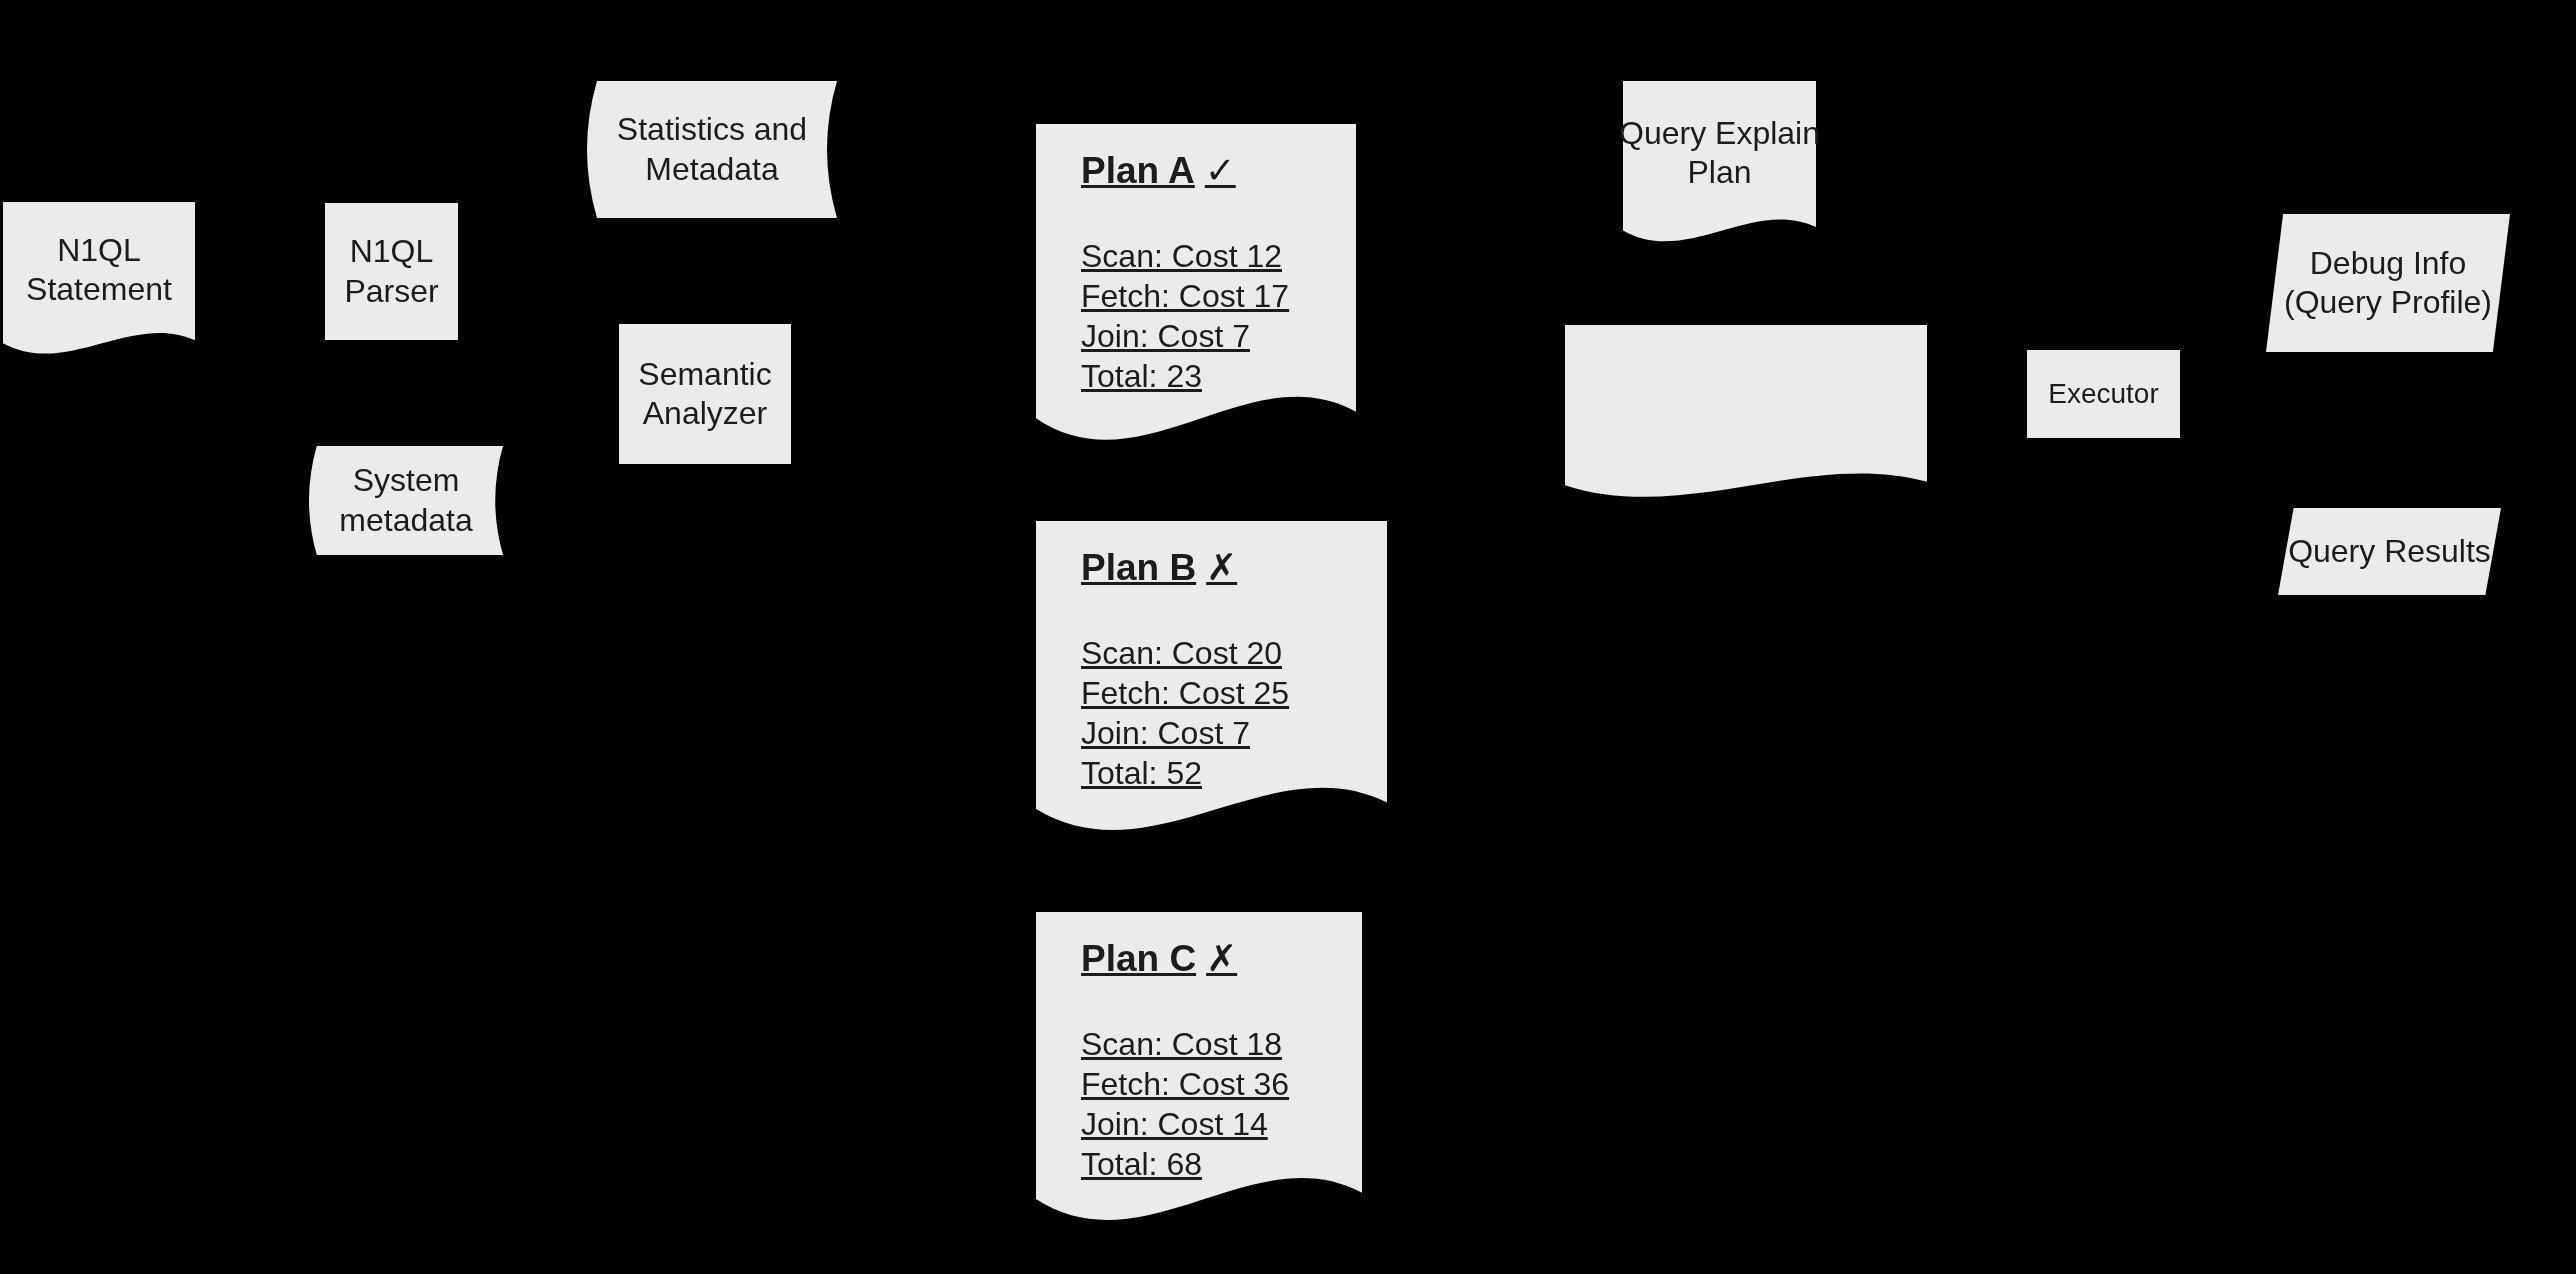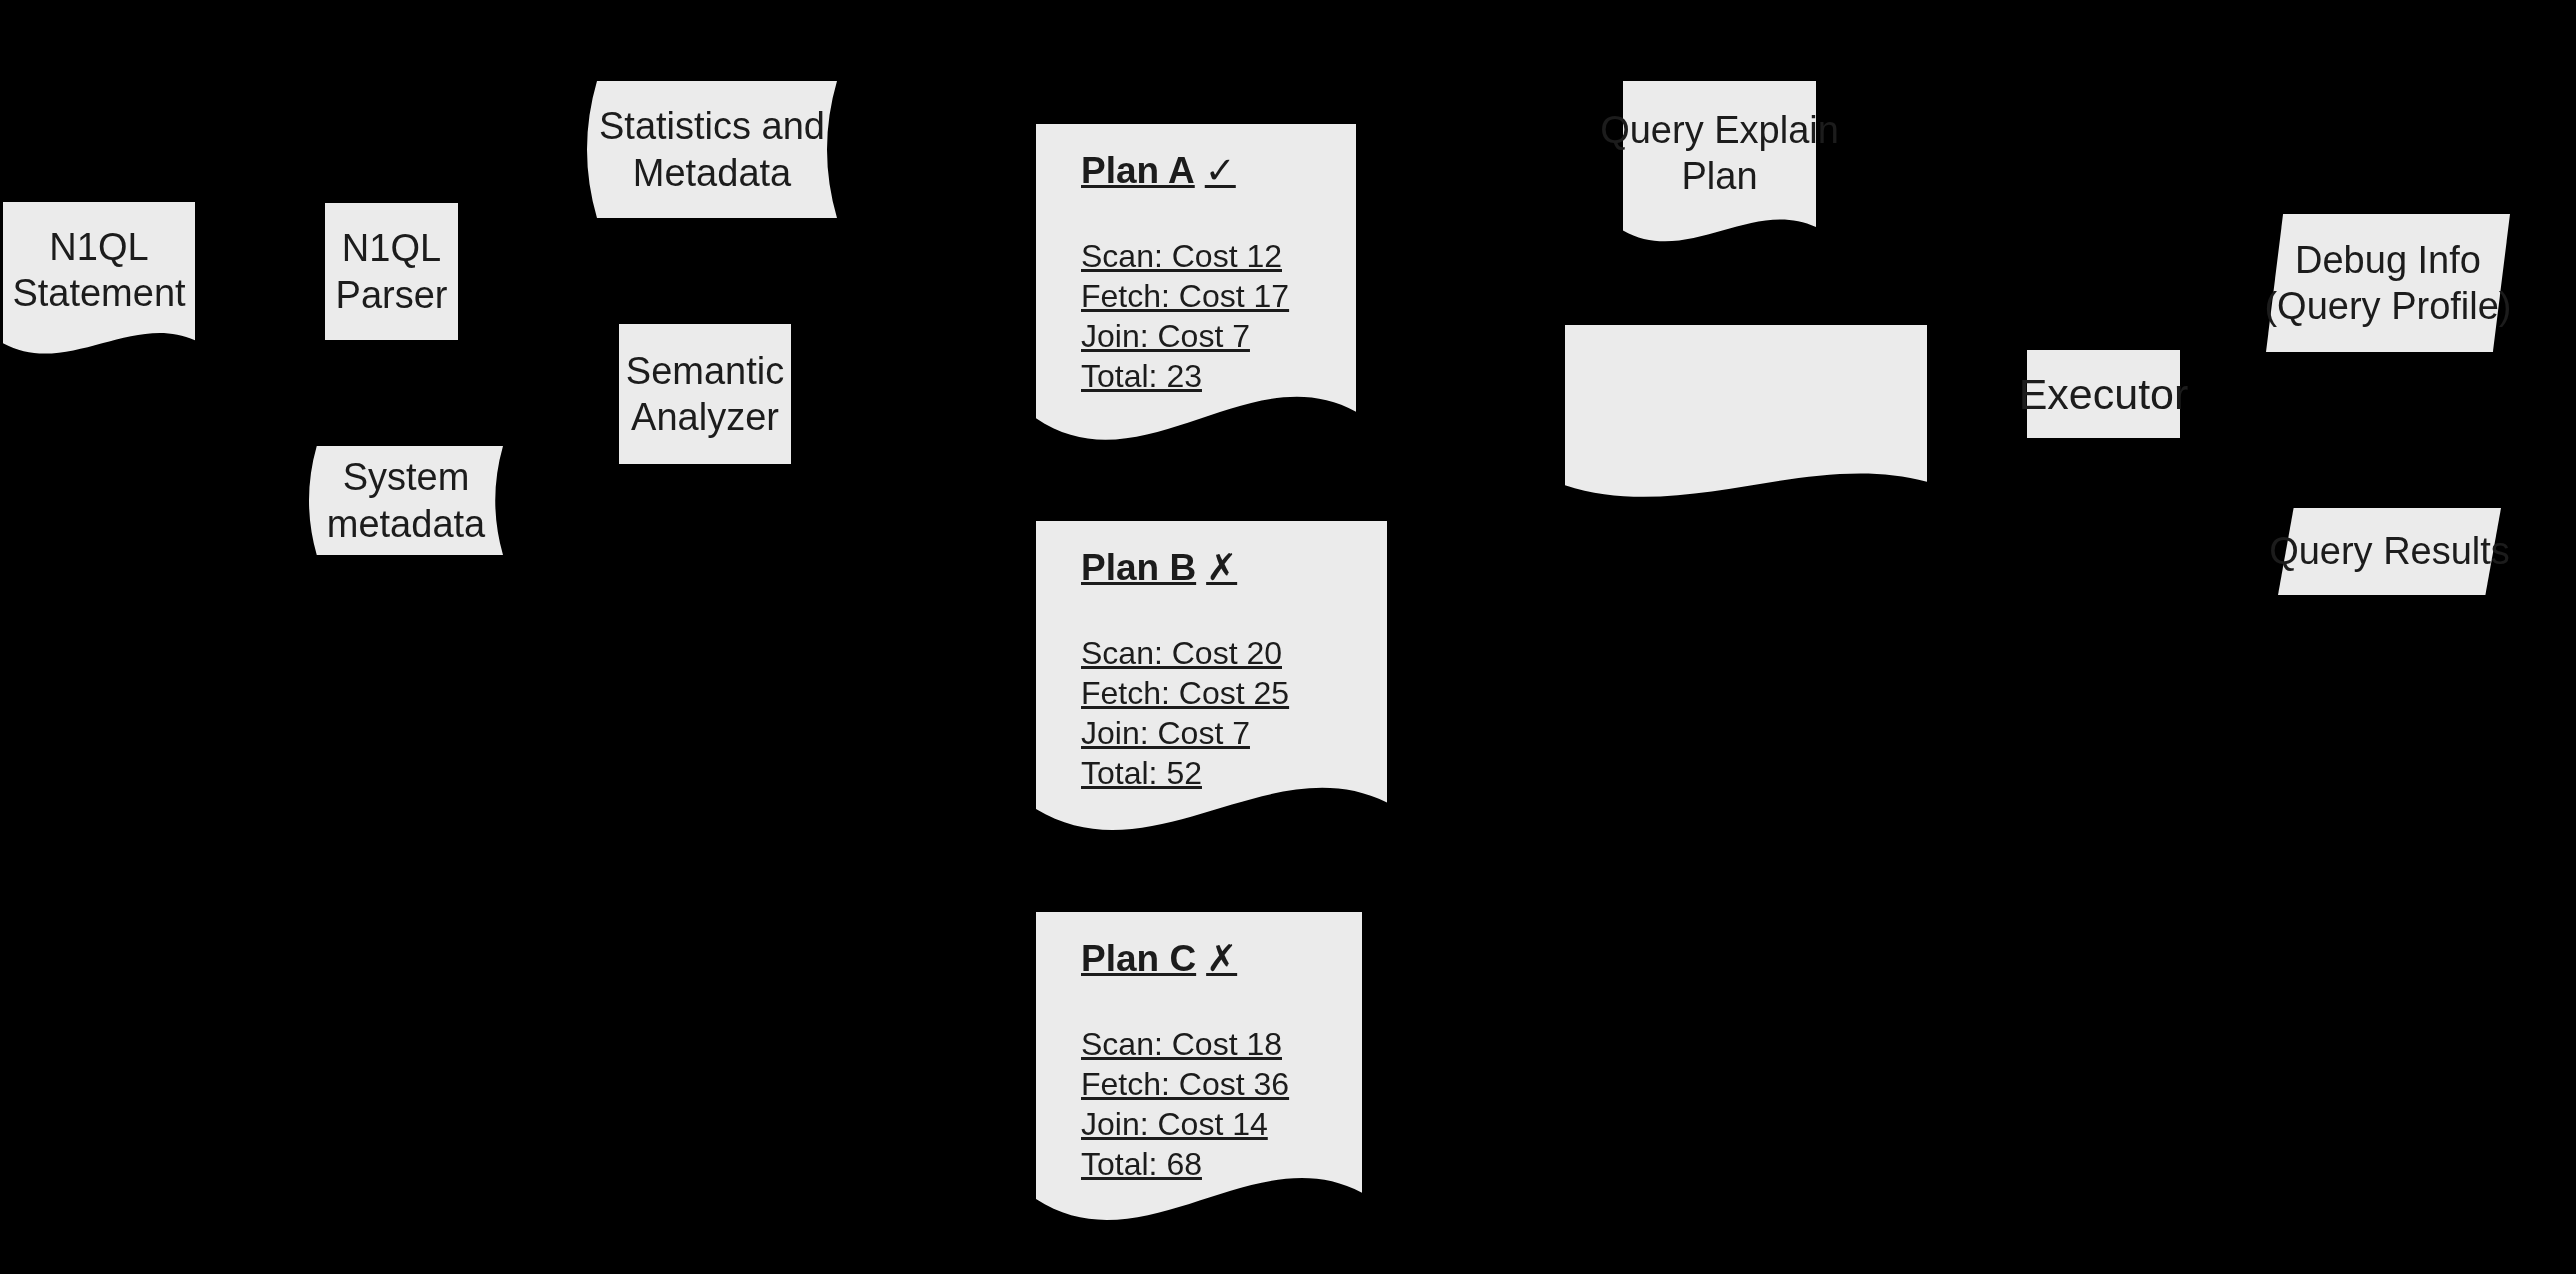--- a/index.html
+++ b/index.html
@@ -12,21 +12,21 @@
   .node { position:absolute; }
   .node svg.shape {
     position:absolute; inset:0; width:100%; height:100%;
     overflow:visible; display:block;
   }
   .node svg.shape path { fill:var(--shape-fill,#ebebeb); }
   .node.rect { background:var(--shape-fill,#ebebeb); }
   .label {
     position:absolute; inset:0;
     display:flex; flex-direction:column; align-items:center; justify-content:center;
-    text-align:center; font-size:38px; line-height:1.22;
+    text-align:center; font-size:32px; line-height:1.22;
   }
   .label span { display:block; white-space:nowrap; }
   .doc .label { bottom:13%; }
   .plan-content { position:absolute; left:45px; top:22px; right:8px;text-decoration:underline; }
   .plan-title { font-size:37px; font-weight:bold; line-height:50px; white-space:nowrap; }
   .plan-title .mark { font-weight:normal; margin-left:10px; }
   .plan-lines { margin-top:40px; font-size:32px; line-height:40px; }
   .plan-lines div { white-space:nowrap; }
 </style>
 </head>
@@ -131,21 +131,21 @@
   </div>
 </div>
 
 <div class="node doc" style="left:1565px; top:325px; width:362px; height:178px;">
   <svg class="shape" viewBox="0 0 100 100" preserveAspectRatio="none">
       <path d="M 0 0 L 100 0 L 100 88 C 67 70 33 112 0 90 Z"></path>
     </svg>
 </div>
 
 <div class="node rect" style="left:2027px; top:350px; width:153px; height:88px;">
-  <div class="label" style="font-size:43px;">
+  <div class="label" style="font-size:28px;">
     <span>Executor</span>
   </div>
 </div>
 
 <div class="node para" style="left:2266px; top:214px; width:244px; height:138px;">
   <svg class="shape" viewBox="0 0 100 100" preserveAspectRatio="none">
       <path d="M 7 0 L 100 0 L 93 100 L 0 100 Z"></path>
     </svg>
   <div class="label">
     <span>Debug Info</span>

